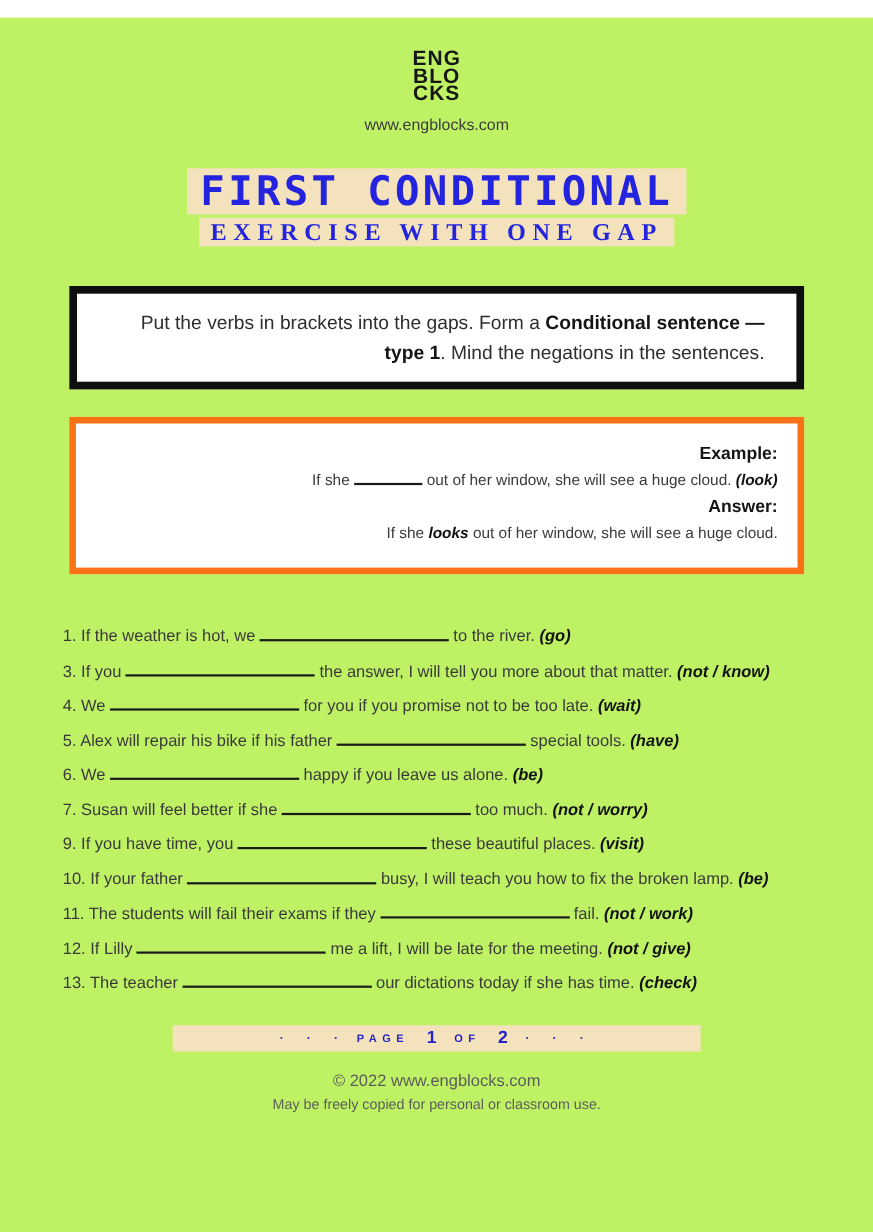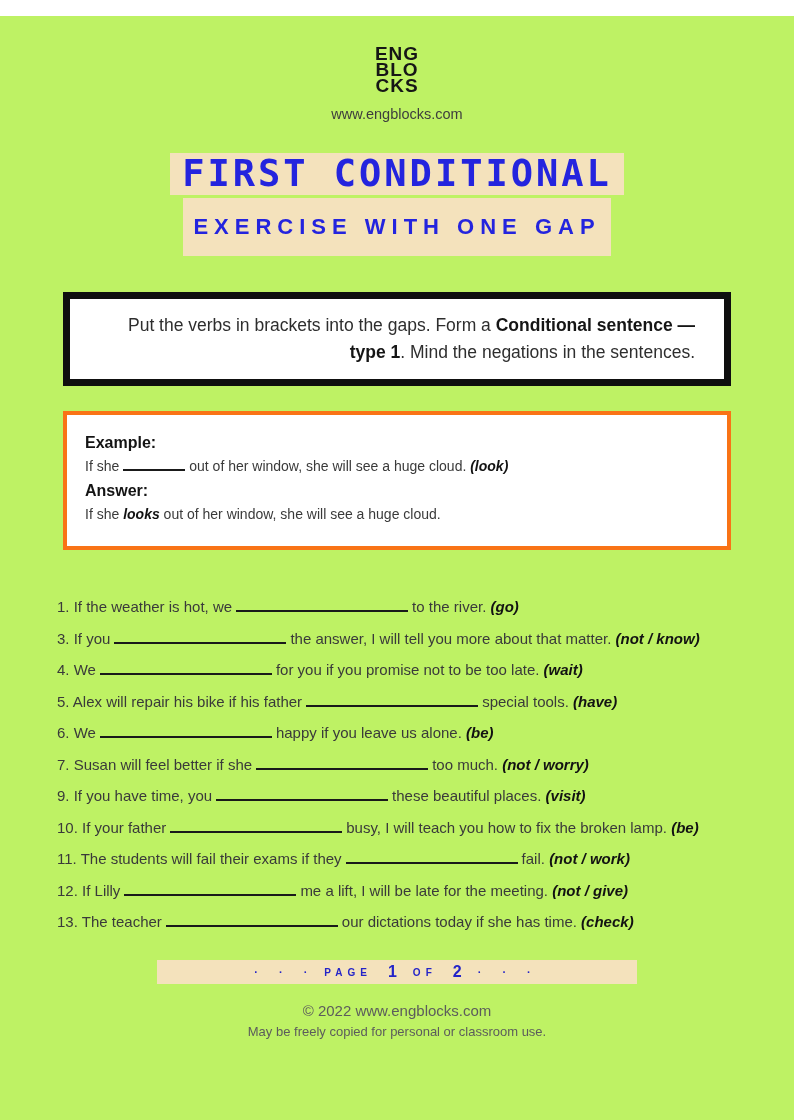--- a/index.html
+++ b/index.html
@@ -41,28 +41,28 @@
     font-size: 37px;
     line-height: 42px;
     letter-spacing: 3px;
     color: #2424de;
     background: #f4e2bc;
     padding: 0 12px;
   }
   .title-sub {
     display: inline-block;
     margin-top: 3px;
-    font-family: Liberation Sans, sans-serif;
+    font-family: Liberation Serif, serif;
     font-weight: bold;
     font-size: 22px;
     line-height: 26px;
     letter-spacing: 6px;
     color: #2424de;
     background: #f4e2bc;
-    padding: 16px 10px;
+    padding: 0 10px;
   }
 
   
   .instruction-box {
     margin: 36px 63px 0 63px;
     border: 7px solid #0f0f0f;
     padding: 13px 16px;
     background: #ffffff;
   }
   .instruction-inner {
@@ -71,23 +71,24 @@
     text-align: right;
     font-size: 17.5px;
     line-height: 27px;
     color: #2e2e2e;
   }
   .instruction-inner b { color: #151515; }
 
   
   .example-box {
     margin: 25px 63px 0 63px;
-    border: 4px solid #f97316;
+    border: 6px solid #f97316;
     padding: 12px 18px 16px 18px;
     background: #ffffff;
+    text-align: right;
   }
   .ex-label {
     font-size: 16px;
     font-weight: bold;
     color: #141414;
     margin: 7px 0 6px 0;
   }
   .ex-sentence {
     font-size: 14px;
     color: #3a3a3a;

